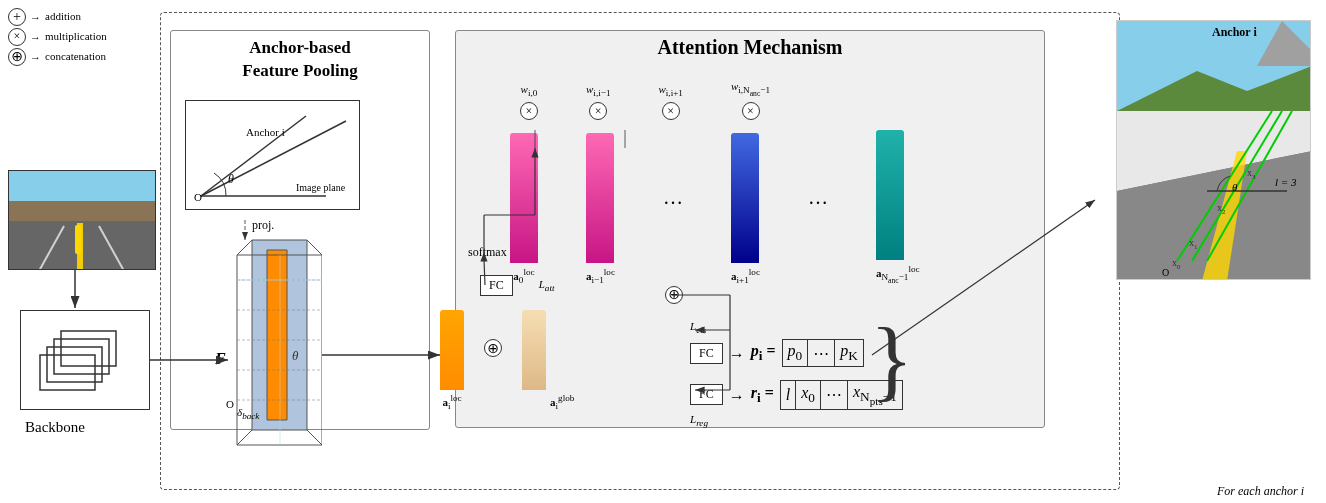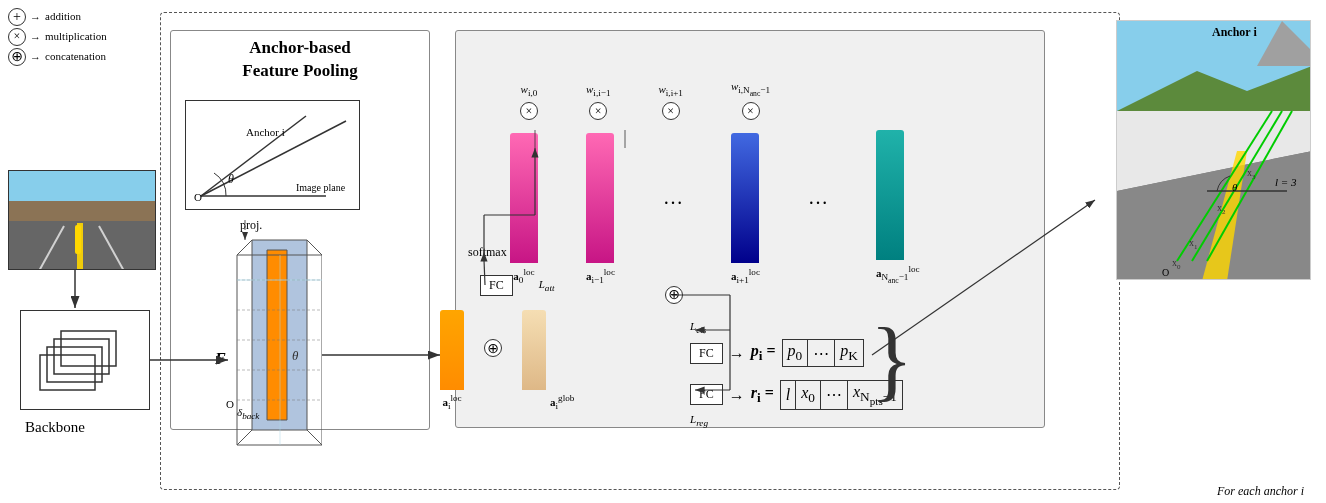--- a/index.html
+++ b/index.html
@@ -304,28 +304,29 @@
       <line x1="48" y1="25" x2="48" y2="215" stroke="#ADD8E6" stroke-width="1" opacity="0.5"></line>
 
       <text x="60" y="130" font-size="13" font-style="italic" fill="#333">θ</text>
     </svg>
   </div>
 
   <div style="position:absolute; top:350px; left:215px; font-size:16px; font-weight:bold; font-style:italic;">
     <span>F</span>
   </div>
 
-  <div style="position:absolute; top:218px; left:240px; font-size:12px;">
+  <div style="position:absolute; top:218px; left:252px; font-size:12px;">
     <span>proj.</span>
   </div>
 
   <div style="position:absolute; top:406px; left:237px; font-size:11px; font-style:italic;">δ<sub>back</sub></div>
   <div style="position:absolute; top:398px; left:226px; font-size:11px;">O</div>
 
   <div class="am-box"></div>
+  <div class="am-title" style="font-size:20px; font-weight:bold;">Attention Mechanism</div>
 
   <div style="position:absolute; top:80px; left:520px; display:flex; gap:48px; align-items:flex-end;">
     <div style="text-align:center; font-size:11px;">
       <div><em>w</em><sub>i,0</sub></div>
       <div style="margin-top:4px;"><span class="circle-op">×</span></div>
     </div>
     <div style="text-align:center; font-size:11px;">
       <div><em>w</em><sub>i,i−1</sub></div>
       <div style="margin-top:4px;"><span class="circle-op">×</span></div>
     </div>

